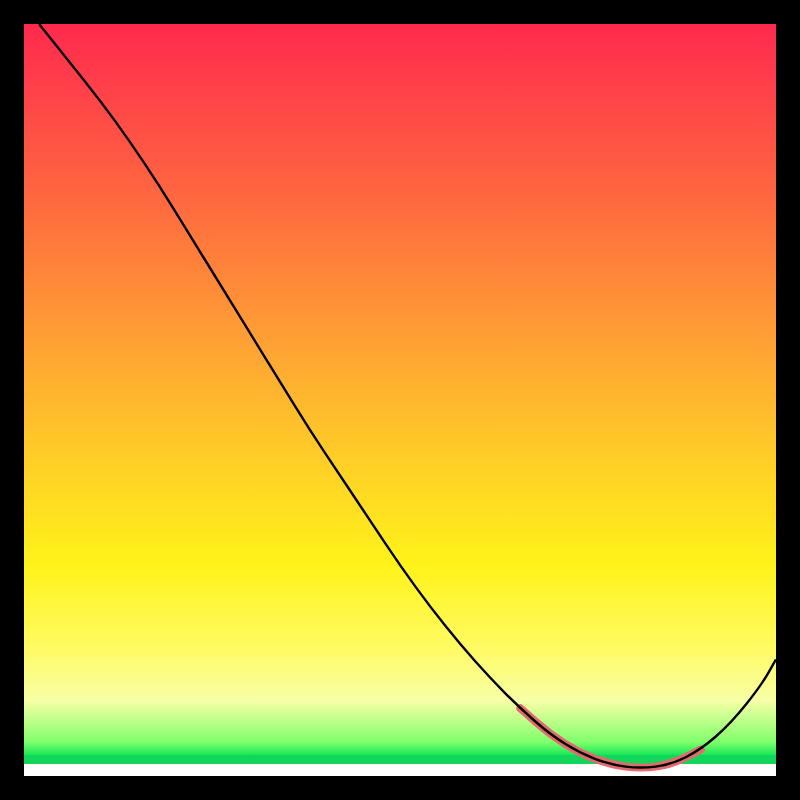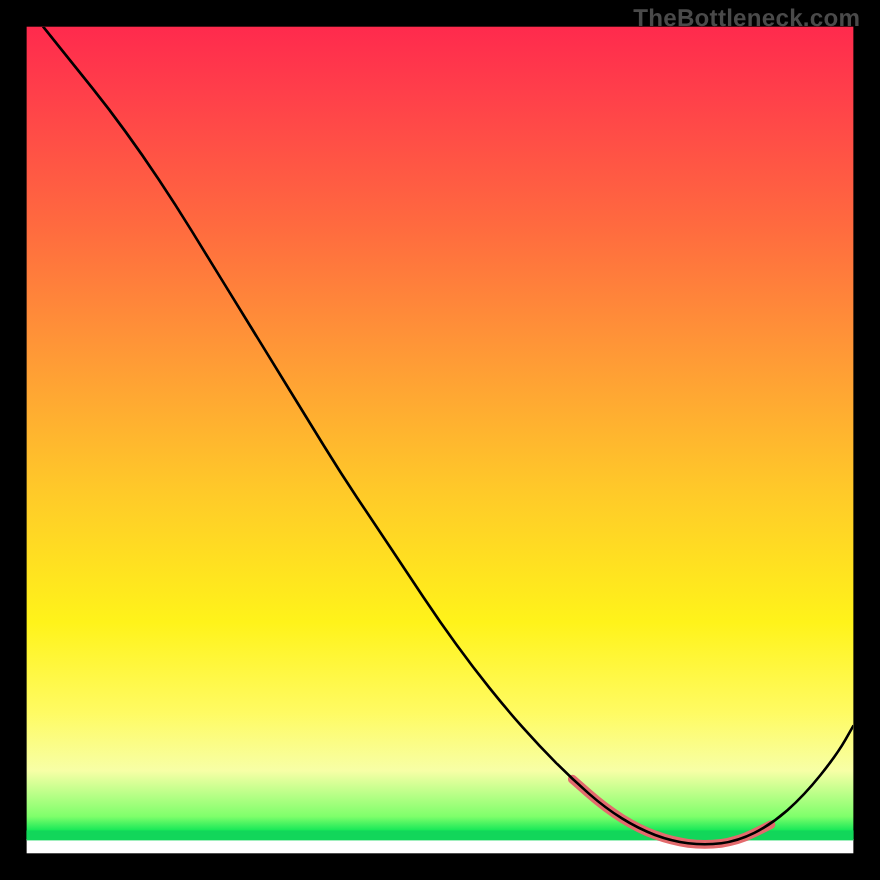--- a/index.html
+++ b/index.html
@@ -29,21 +29,20 @@
     background:#12d65a;
   }
   svg.curve{position:absolute;inset:0;width:100%;height:100%;pointer-events:none}
   .black-line{fill:none;stroke:#000;stroke-width:2.4;stroke-linejoin:round}
   .pink-seg{fill:none;stroke:#e36a6d;stroke-width:8;stroke-linecap:round}
 </style>
 </head>
 <body>
 
 <div class="frame">
-  <div class="watermark">TheBottleneck.com</div>
 
   <div class="plot">
     <div class="grad"></div>
 
     <svg class="curve" viewBox="0 0 752 752" preserveAspectRatio="none">
       <path id="pinkSeg" class="pink-seg" d="M 496.32000000000005 684.32 Q 496.32000000000005 684.32 511.36 697.48 Q 526.4 710.64 541.44 720.04 Q 556.48 729.44 571.52 735.08 Q 586.5600000000001 740.72 601.6 742.6 Q 616.64 744.48 631.6800000000001 742.6 Q 646.72 740.72 661.76 733.2 L 676.8000000000001 725.68"></path>
       <path id="mainLine" class="black-line" d="M 15.040000000000001 0 Q 15.040000000000001 0 30.08 18.80000000000001 Q 45.12 37.60000000000002 60.16 56.39999999999998 Q 75.2 75.19999999999993 90.24000000000001 95.88 Q 105.28000000000002 116.56000000000006 120.32 139.12 Q 135.35999999999999 161.67999999999995 150.39999999999998 186.12 Q 165.44 210.56000000000006 180.48000000000002 235.00000000000003 Q 195.52 259.44 210.56 283.88 Q 225.6 308.32000000000005 240.64 332.76 Q 255.68 357.2 270.72 381.64 Q 285.76 406.08 300.79999999999995 428.64 Q 315.84 451.2 330.88 473.76 Q 345.92 496.32 360.96000000000004 518.88 Q 376 541.4399999999999 391.04 562.1199999999999 Q 406.08000000000004 582.8 421.12 601.5999999999999 Q 436.15999999999997 620.4 451.2 637.3199999999999 Q 466.24 654.24 481.28000000000003 669.28 Q 496.32000000000005 684.32 511.36 697.48 Q 526.4 710.64 541.44 720.04 Q 556.48 729.44 571.52 735.08 Q 586.5600000000001 740.72 601.6 742.6 Q 616.64 744.48 631.6800000000001 742.6 Q 646.72 740.72 661.76 733.2 Q 676.8000000000001 725.68 691.84 712.52 Q 706.88 699.36 721.9200000000001 680.56 Q 736.96 661.76 744.48 648.6 L 752 635.44"></path>
     </svg>
   </div>
 </div>

